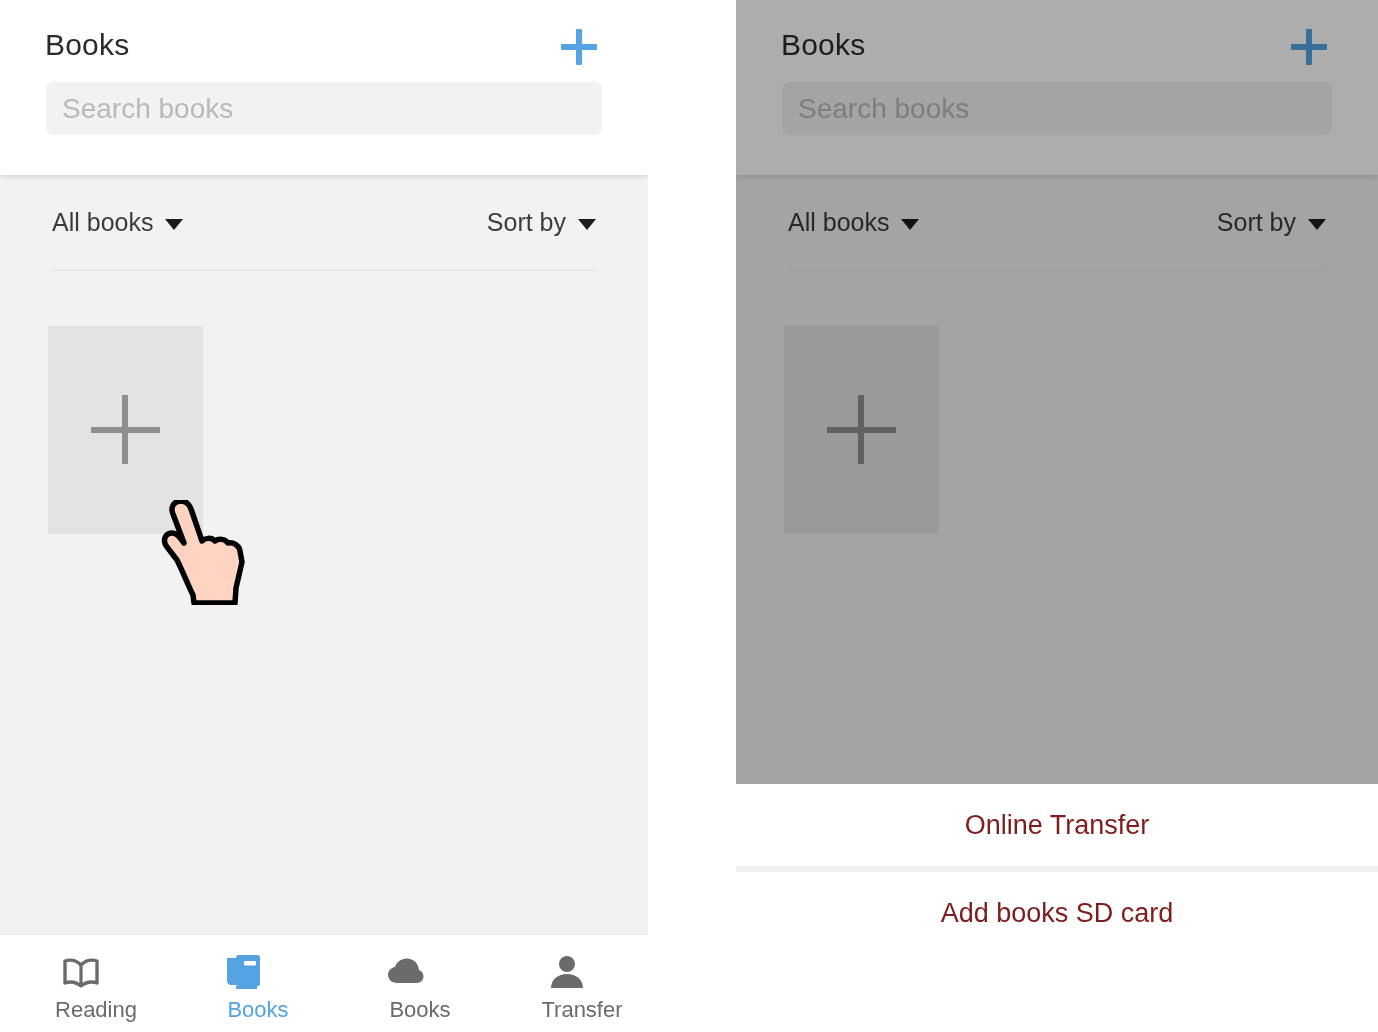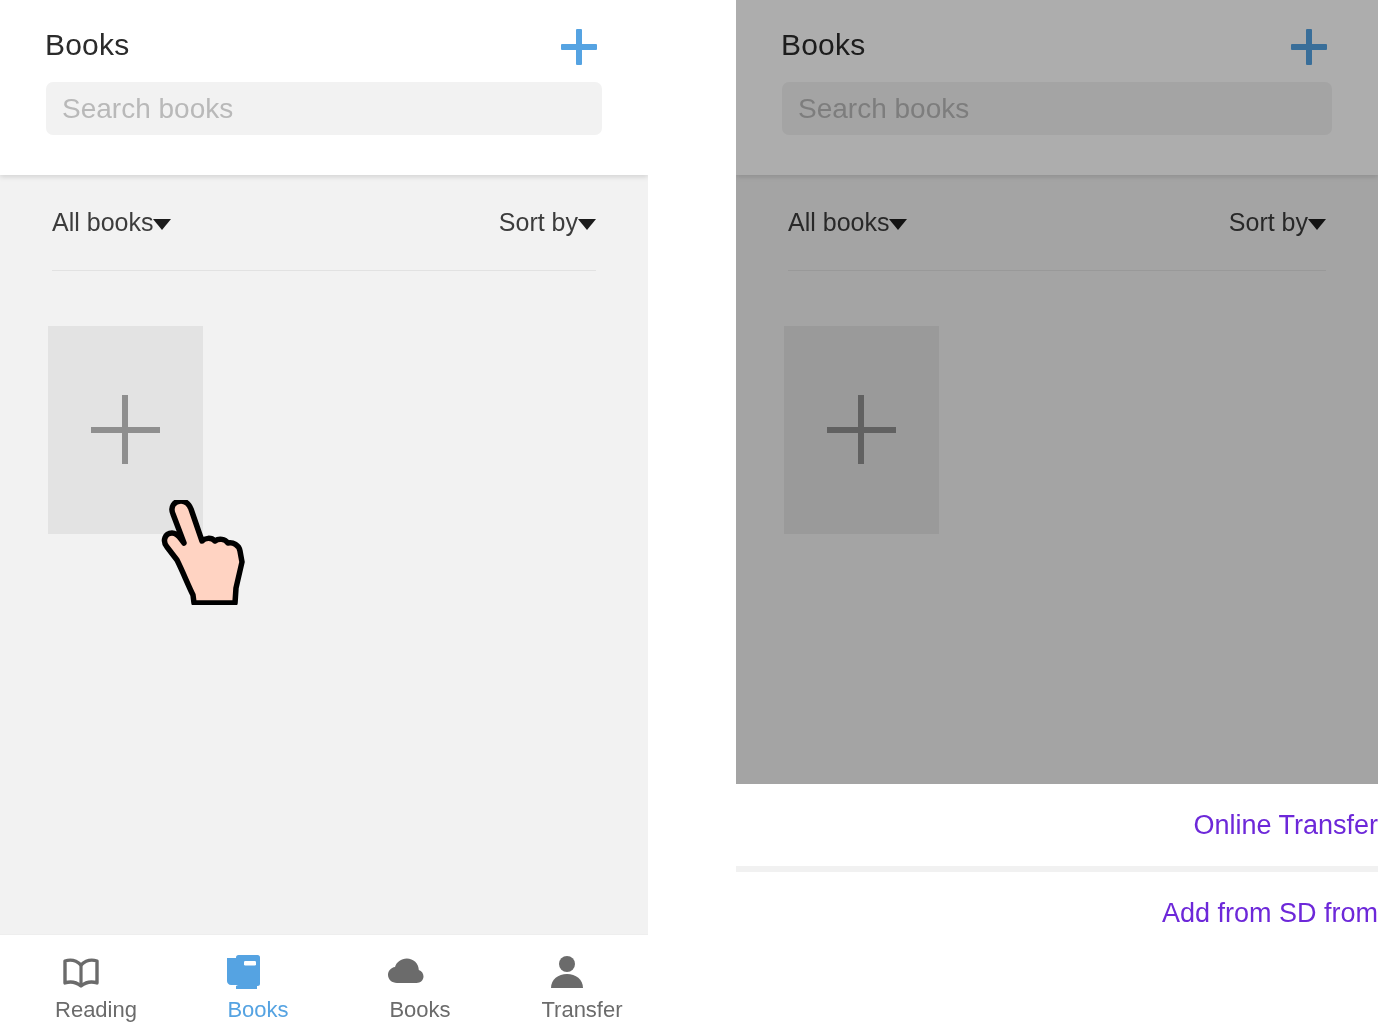--- a/index.html
+++ b/index.html
@@ -96,20 +96,21 @@
     height: 96px;
     margin: 0 52px;
     display: flex;
     align-items: center;
     justify-content: space-between;
     border-bottom: 1px solid #e2e2e2;
   }
   .filter-btn {
     display: flex;
     align-items: center;
+    gap: 12px;
     background: transparent;
     border: none;
     padding: 0;
     cursor: pointer;
     font-family: "Liberation Sans", sans-serif;
     font-size: 25px;
     color: #3c3c3c;
   }
   .caret {
     display: inline-block;
@@ -206,24 +207,24 @@
   }
   .sheet-item {
     position: relative;
     width: 100%;
     height: 82px;
     background: #ffffff;
     border: none;
     cursor: pointer;
     font-family: "Liberation Sans", sans-serif;
     font-size: 27px;
-    color: #6d28d9;
+    color: #7f1d1d;
     display: flex;
     align-items: center;
-    justify-content: flex-end;
+    justify-content: center;
   }
   .sheet-sep {
     height: 3px;
     background: #f1f1f1;
     width: 100%;
   }
 </style>
 </head>
 <body>
 
@@ -349,18 +350,18 @@
 
     <div class="dim-overlay"></div>
 
     <div class="action-sheet">
       <button class="sheet-item">
         <span>Online Transfer</span>
       </button>
       <div class="sheet-sep"></div>
       <div class="sheet-sep"></div>
       <button class="sheet-item">
-        <span>Add from SD from</span>
+        <span>Add books SD card</span>
       </button>
     </div>
   </div>
 
 </div>
 
 </body></html>

